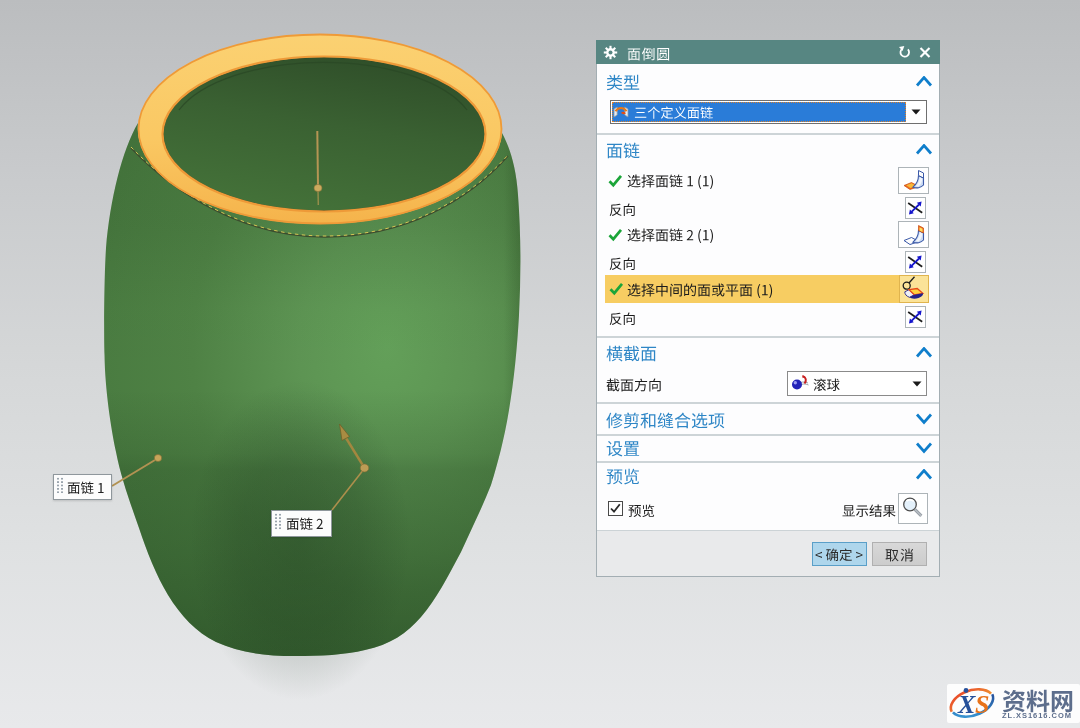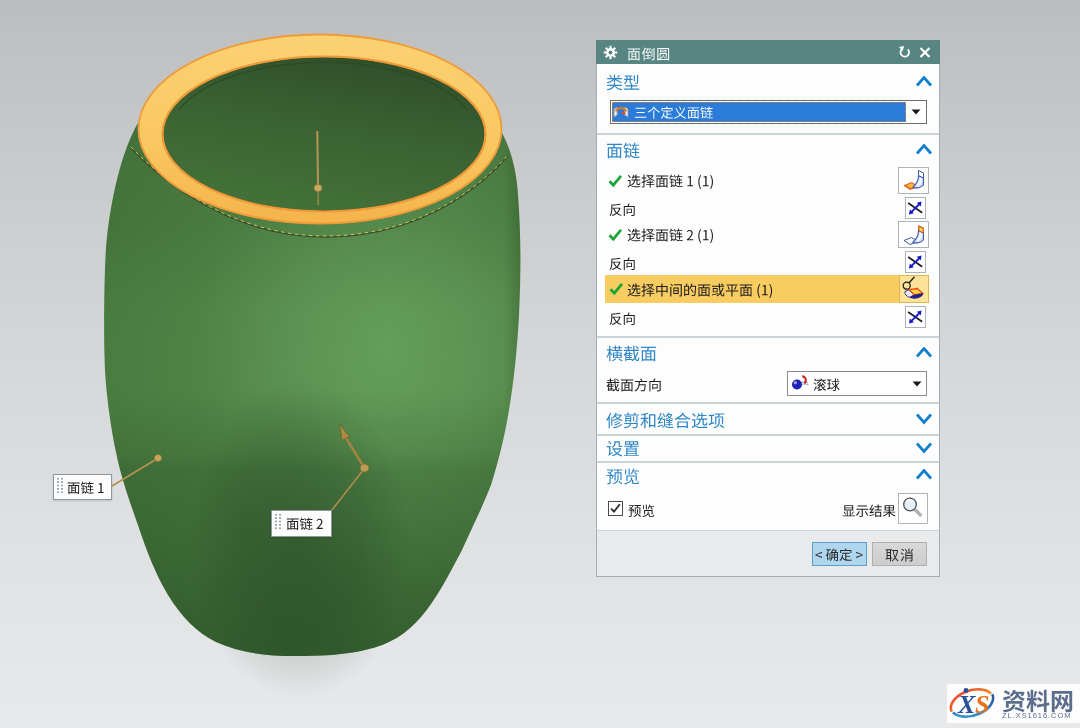--- a/index.html
+++ b/index.html
@@ -323,12 +323,12 @@
 <path d="M47,17 A22,13.5 0 0 1 4,22" fill="none" stroke="url(#wb)" stroke-width="2.6"></path>
 </g>
 <circle cx="19" cy="6.5" r="2.4" fill="#26509a"></circle>
 <text x="11" y="29" font-family="Liberation Serif,serif" font-style="italic" font-weight="bold" font-size="26" fill="#26509a">X</text>
 <text x="28" y="29" font-family="Liberation Serif,serif" font-style="italic" font-weight="bold" font-size="26" fill="#e8731a">S</text>
 </svg>
 <svg style="position:absolute;left:1002.0px;top:689.4px;" width="74" height="26">
     <path d="M1.7 3.3C3.4 4 5.5 5.1 6.6 5.9L8.1 3.8C7 3 4.8 1.9 3.1 1.3ZM1 8.7 1.9 11.4C3.9 10.7 6.3 9.8 8.6 9L8.1 6.5C5.5 7.4 2.8 8.2 1 8.7ZM3.9 12.1V18.7H6.8V14.7H17.4V18.5H20.4V12.1ZM10.7 15.4C9.9 18.4 8.4 20.1 0.8 20.9C1.3 21.5 1.9 22.6 2.1 23.3C10.5 22.1 12.6 19.6 13.5 15.4ZM12.1 19.9C15 20.8 19 22.2 21 23.2L22.7 20.9C20.6 20 16.6 18.6 13.8 17.9ZM11.1 0.9C10.6 2.6 9.5 4.5 7.6 6C8.2 6.3 9.1 7.2 9.6 7.8C10.6 6.9 11.4 5.9 12.1 4.9H14C13.3 7 12 8.9 8 10.1C8.5 10.5 9.2 11.5 9.5 12.1C12.6 11.1 14.5 9.6 15.6 7.9C16.9 9.8 18.9 11.1 21.3 11.9C21.7 11.2 22.4 10.2 23 9.6C20.1 9 17.8 7.6 16.6 5.6L16.8 4.9H19.1C18.9 5.6 18.7 6.2 18.5 6.6L21 7.3C21.5 6.2 22.2 4.6 22.7 3.2L20.6 2.7L20.1 2.8H13.2C13.5 2.3 13.7 1.8 13.8 1.3Z M24.9 2.7C25.4 4.4 25.9 6.8 26 8.3L28.1 7.7C28 6.2 27.5 3.9 26.9 2.2ZM32.8 2C32.5 3.7 31.9 6.2 31.5 7.7L33.3 8.2C33.9 6.8 34.6 4.5 35.2 2.6ZM36 4C37.4 4.9 39.1 6.2 39.8 7.1L41.3 4.9C40.5 4.1 38.8 2.8 37.5 2ZM35 10C36.4 10.9 38.1 12.2 38.9 13.1L40.4 10.8C39.5 9.9 37.7 8.7 36.3 8ZM24.9 8.7V11.4H27.6C26.9 13.6 25.7 16.2 24.5 17.7C24.9 18.5 25.5 19.8 25.8 20.6C26.8 19.2 27.8 16.9 28.6 14.6V23.2H31.2V14.8C31.9 15.9 32.6 17.1 33 17.9L34.7 15.6C34.2 15 31.9 12.2 31.2 11.6V11.4H34.8V8.7H31.2V0.8H28.6V8.7ZM34.7 15.7 35.1 18.4 41.9 17.2V23.3H44.6V16.7L47.5 16.2L47 13.5L44.6 14V0.7H41.9V14.4Z M55.7 12.9C55 15.1 54 16.9 52.7 18.4V9.4C53.7 10.5 54.7 11.7 55.7 12.9ZM49.8 2.1V23.2H52.7V19.2C53.3 19.6 54.1 20.1 54.4 20.4C55.7 19 56.7 17.3 57.5 15.3C58 16.1 58.5 16.7 58.8 17.3L60.6 15.3C60 14.5 59.3 13.5 58.4 12.4C59 10.5 59.4 8.4 59.6 6.1L57.1 5.8C56.9 7.3 56.7 8.7 56.4 10C55.7 9.1 54.9 8.2 54.1 7.4L52.7 8.9V4.8H67.3V19.8C67.3 20.2 67.1 20.4 66.6 20.4C66.1 20.4 64.4 20.4 62.9 20.3C63.3 21.1 63.8 22.4 63.9 23.2C66.2 23.2 67.8 23.2 68.8 22.7C69.8 22.2 70.2 21.4 70.2 19.8V2.1ZM59.3 9.1C60.3 10.2 61.3 11.5 62.3 12.8C61.5 15.4 60.3 17.6 58.6 19.1C59.2 19.4 60.4 20.3 60.8 20.6C62.2 19.2 63.2 17.5 64 15.4C64.6 16.3 65.1 17.2 65.4 17.9L67.3 16.1C66.8 15 66 13.7 65 12.4C65.6 10.5 66 8.4 66.2 6.1L63.7 5.9C63.5 7.2 63.3 8.6 63 9.8C62.4 9 61.7 8.3 61 7.6Z" fill="#5d6e8c"></path>
   </svg>
 <div class="abs" style="left:1002px;top:711px;width:78px;height:9px;
-font-size:7.5px;font-weight:normal;letter-spacing:0.95px;color:#5d6e8c;">ZL.XS1616.COM</div>
+font-size:7.5px;font-weight:bold;letter-spacing:0.95px;color:#5d6e8c;">ZL.XS1616.COM</div>
 </body></html>

